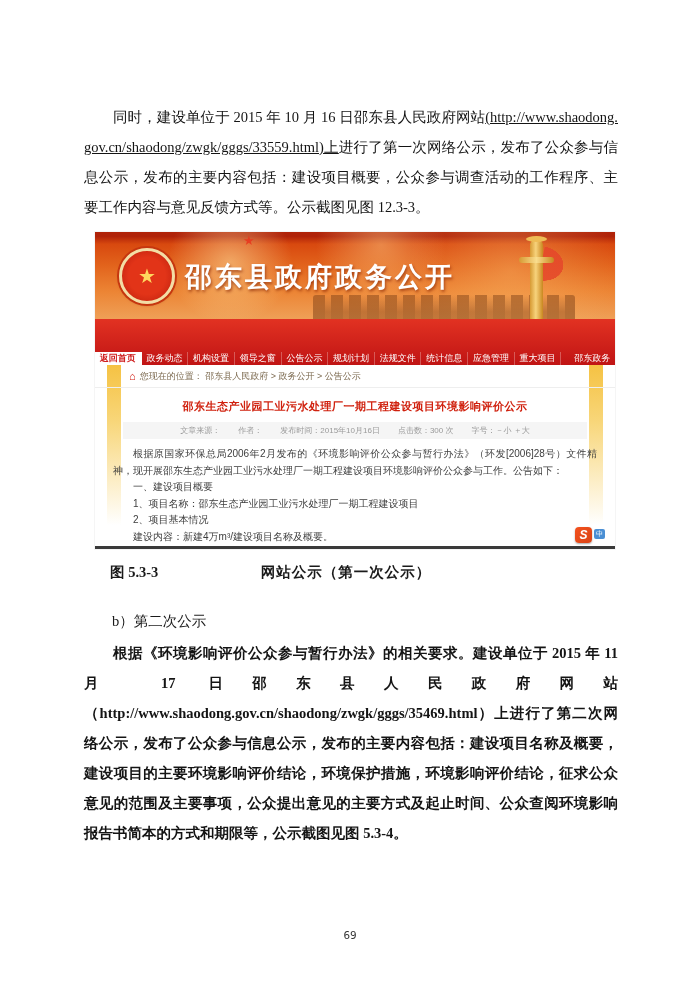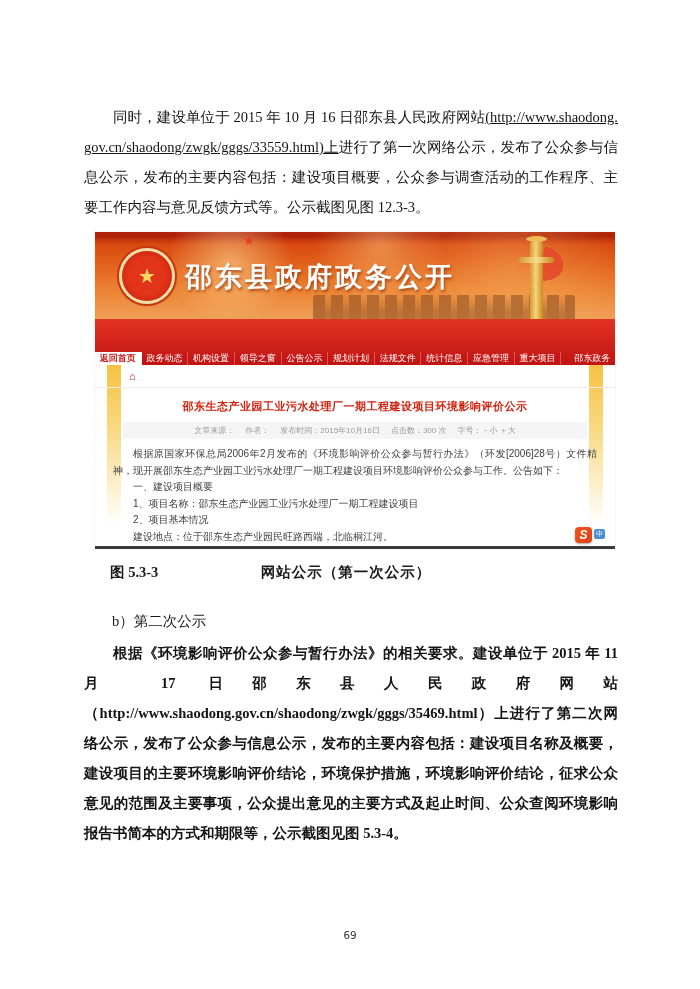--- a/index.html
+++ b/index.html
@@ -96,21 +96,21 @@
     padding-left:34px; font-size:9px; color:#7c6a50; border-bottom:1px solid #eeeeee;
   }
   .house-icon { color:#d2231a; font-size:11px; line-height:1; }
   .article-title {
     position:relative; z-index:1; margin:11px 42px 0; text-align:center;
     color:#d0210e; font-size:11px; font-weight:bold; letter-spacing:.5px;
   }
   .meta-bar {
     position:relative; z-index:1; margin:8px 28px 0; height:17px;
     background:#f5f5f5; display:flex; align-items:center; justify-content:center;
-    gap:11px; font-size:8px; color:#9a9a9a; white-space:nowrap;
+    gap:18px; font-size:8px; color:#9a9a9a; white-space:nowrap;
   }
   .article-body {
     position:relative; z-index:1; margin:7px 18px 0; font-size:10px;
     color:#3d3d3d; line-height:16.5px; text-align:justify;
   }
   .ab-para { margin:0; text-indent:2em; }
   .ab-line { text-indent:2em; white-space:nowrap; overflow:hidden; }
   .sogou { position:absolute; right:10px; bottom:24px; z-index:2; display:flex; gap:2px; }
   .sogou-s {
     width:17px; height:16px; border-radius:4px;
@@ -168,38 +168,38 @@
       <span class="nav-tab">重大项目</span>
       <span class="nav-tab">邵东政务</span>
     </div>
 
     <div class="site-lower">
       <div class="gold-strip left"></div>
       <div class="gold-strip right"></div>
 
       <div class="breadcrumb-row">
         <span class="house-icon">⌂</span>
+        <span>您现在的位置： 邵东县人民政府 &gt; 政务公开 &gt; 公告公示</span>
       </div>
 
       <div class="article-title">邵东生态产业园工业污水处理厂一期工程建设项目环境影响评价公示</div>
 
       <div class="meta-bar">
         <span>文章来源：</span>
         <span>作者：</span>
         <span>发布时间：2015年10月16日</span>
         <span>点击数：300 次</span>
         <span>字号：－小 ＋大</span>
       </div>
 
       <div class="article-body">
         <p class="ab-para">根据原国家环保总局2006年2月发布的《环境影响评价公众参与暂行办法》（环发[2006]28号）文件精神，现开展邵东生态产业园工业污水处理厂一期工程建设项目环境影响评价公众参与工作。公告如下：</p>
         <div class="ab-line">一、建设项目概要</div>
         <div class="ab-line">1、项目名称：邵东生态产业园工业污水处理厂一期工程建设项目</div>
         <div class="ab-line">2、项目基本情况</div>
-        <div class="ab-line">建设地点：位于邵东生态产业园民旺路西端，北临桐江河。</div>
         <div class="ab-line">建设内容：新建4万m³/建设项目名称及概要。</div>
 
       </div>
 
       <div class="sogou">
         <span class="sogou-s">S</span>
         <span class="sogou-ime">中</span>
       </div>
     </div>
   </div>

